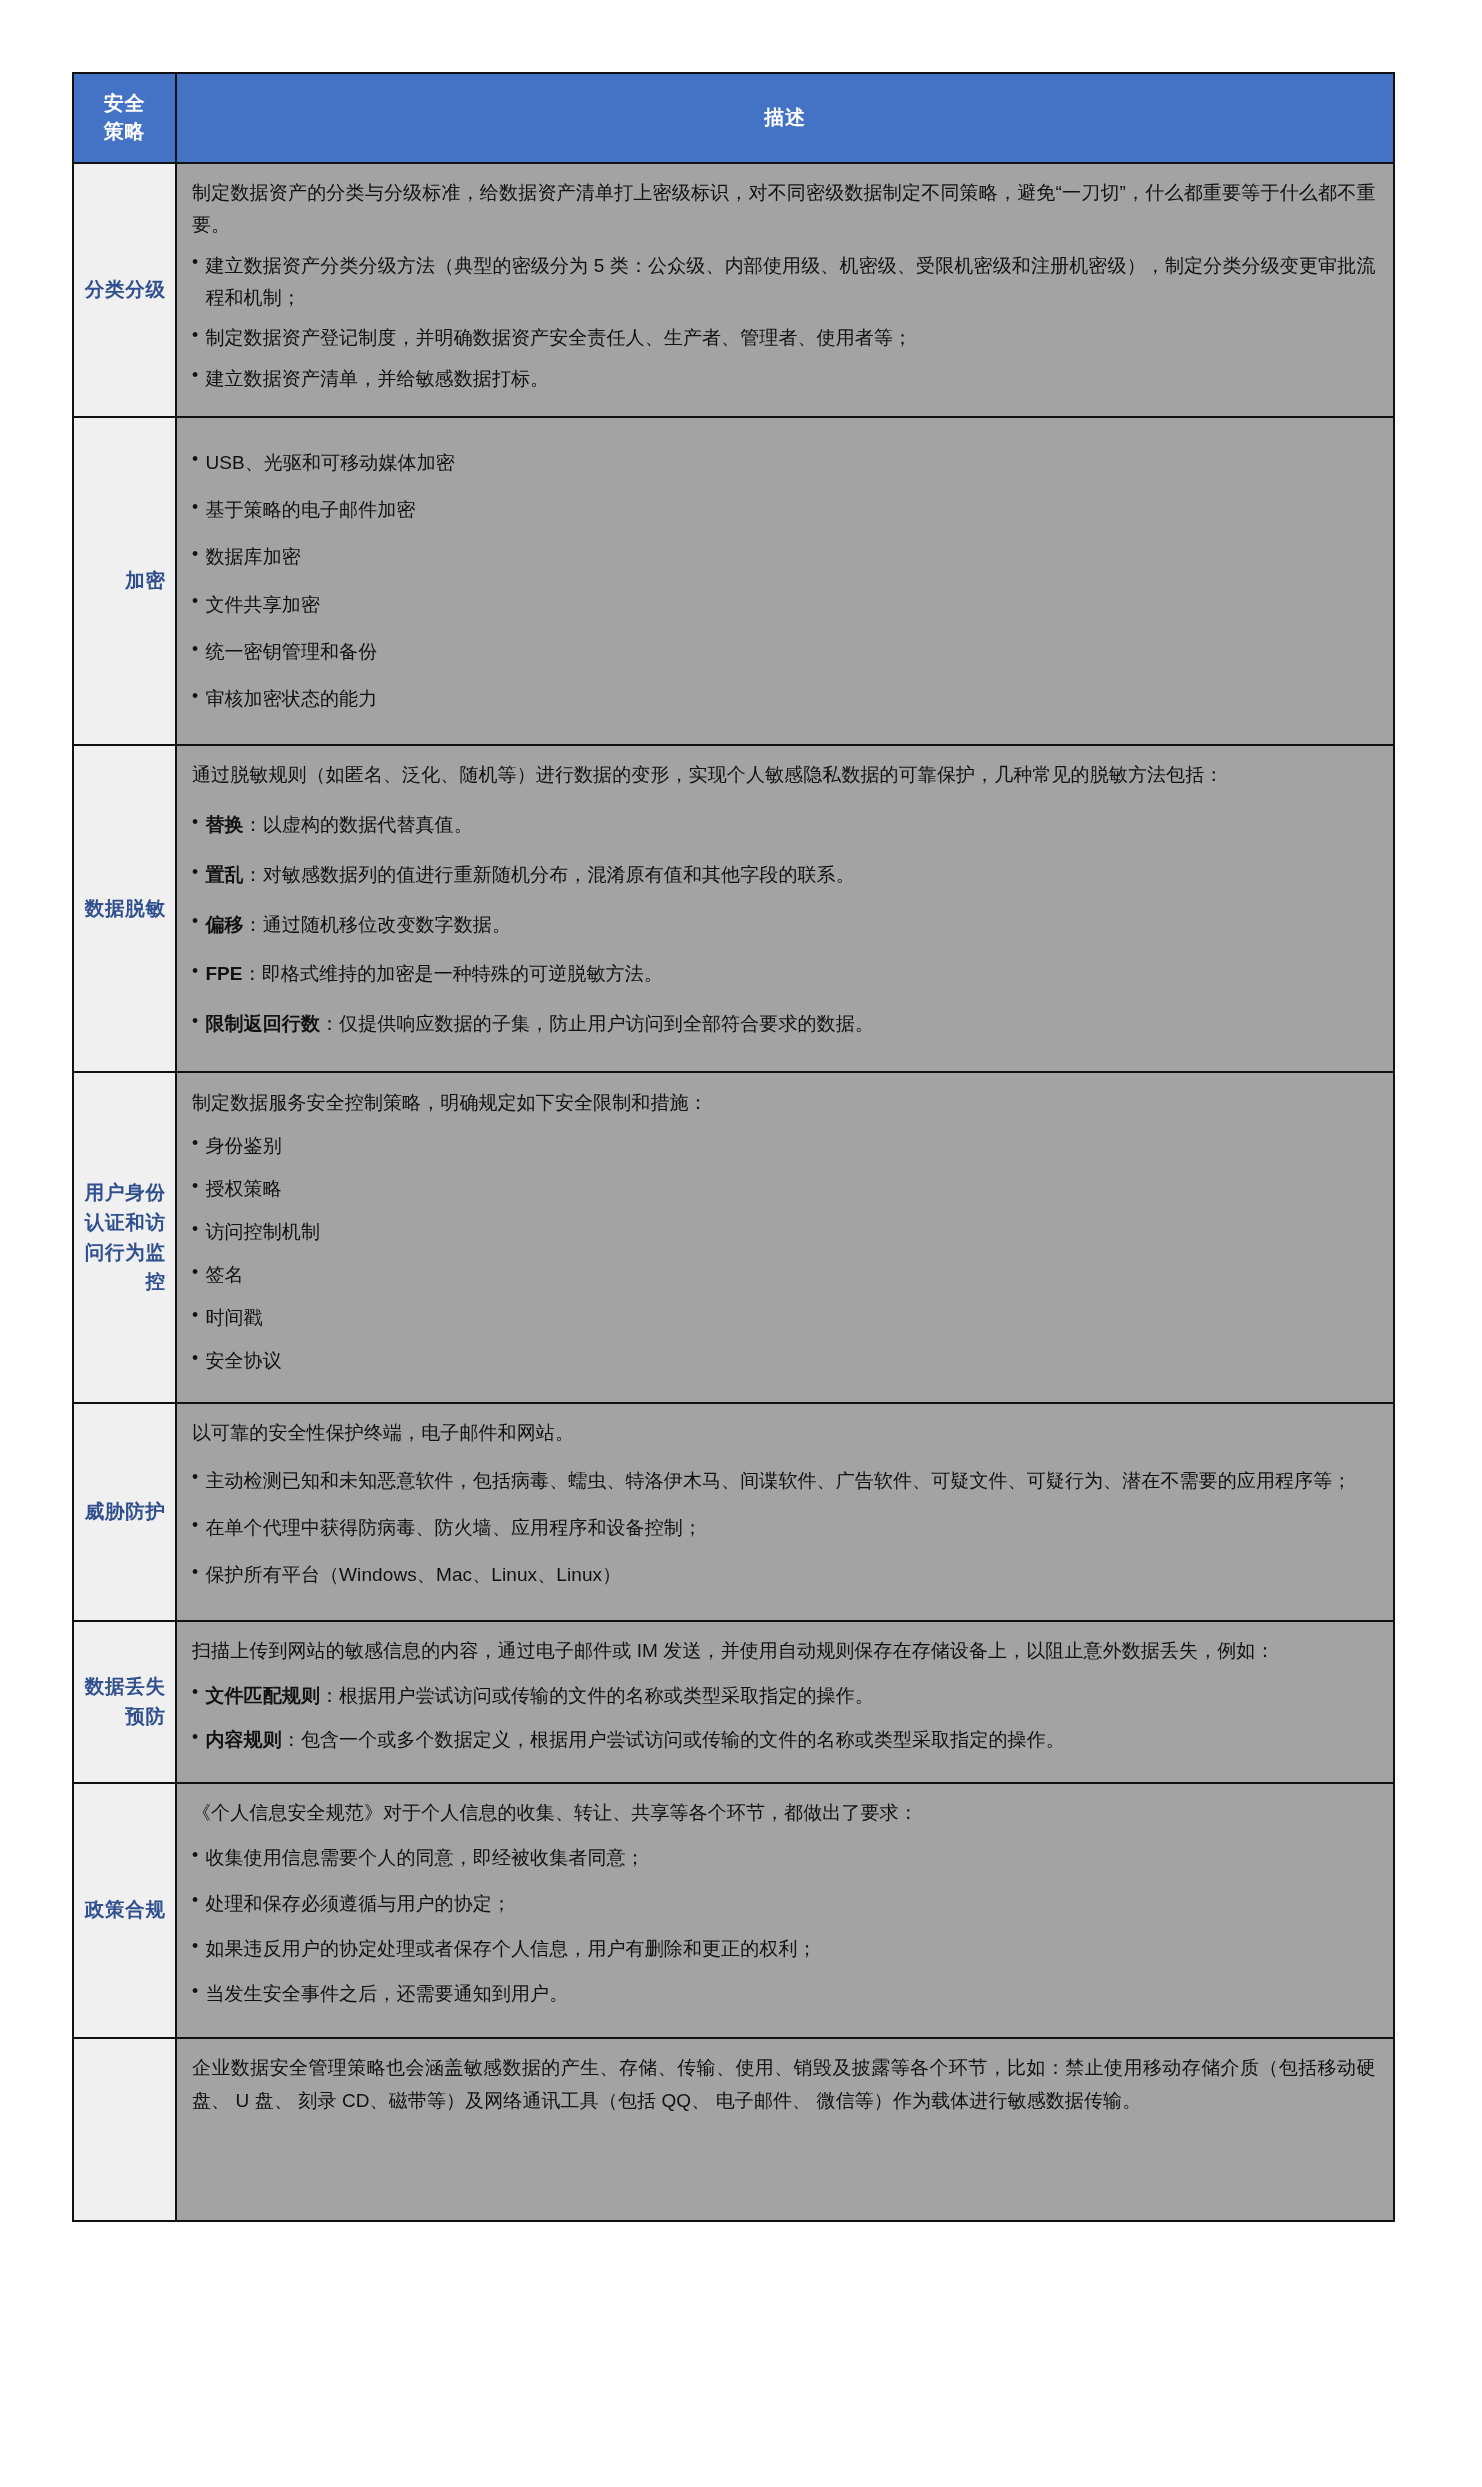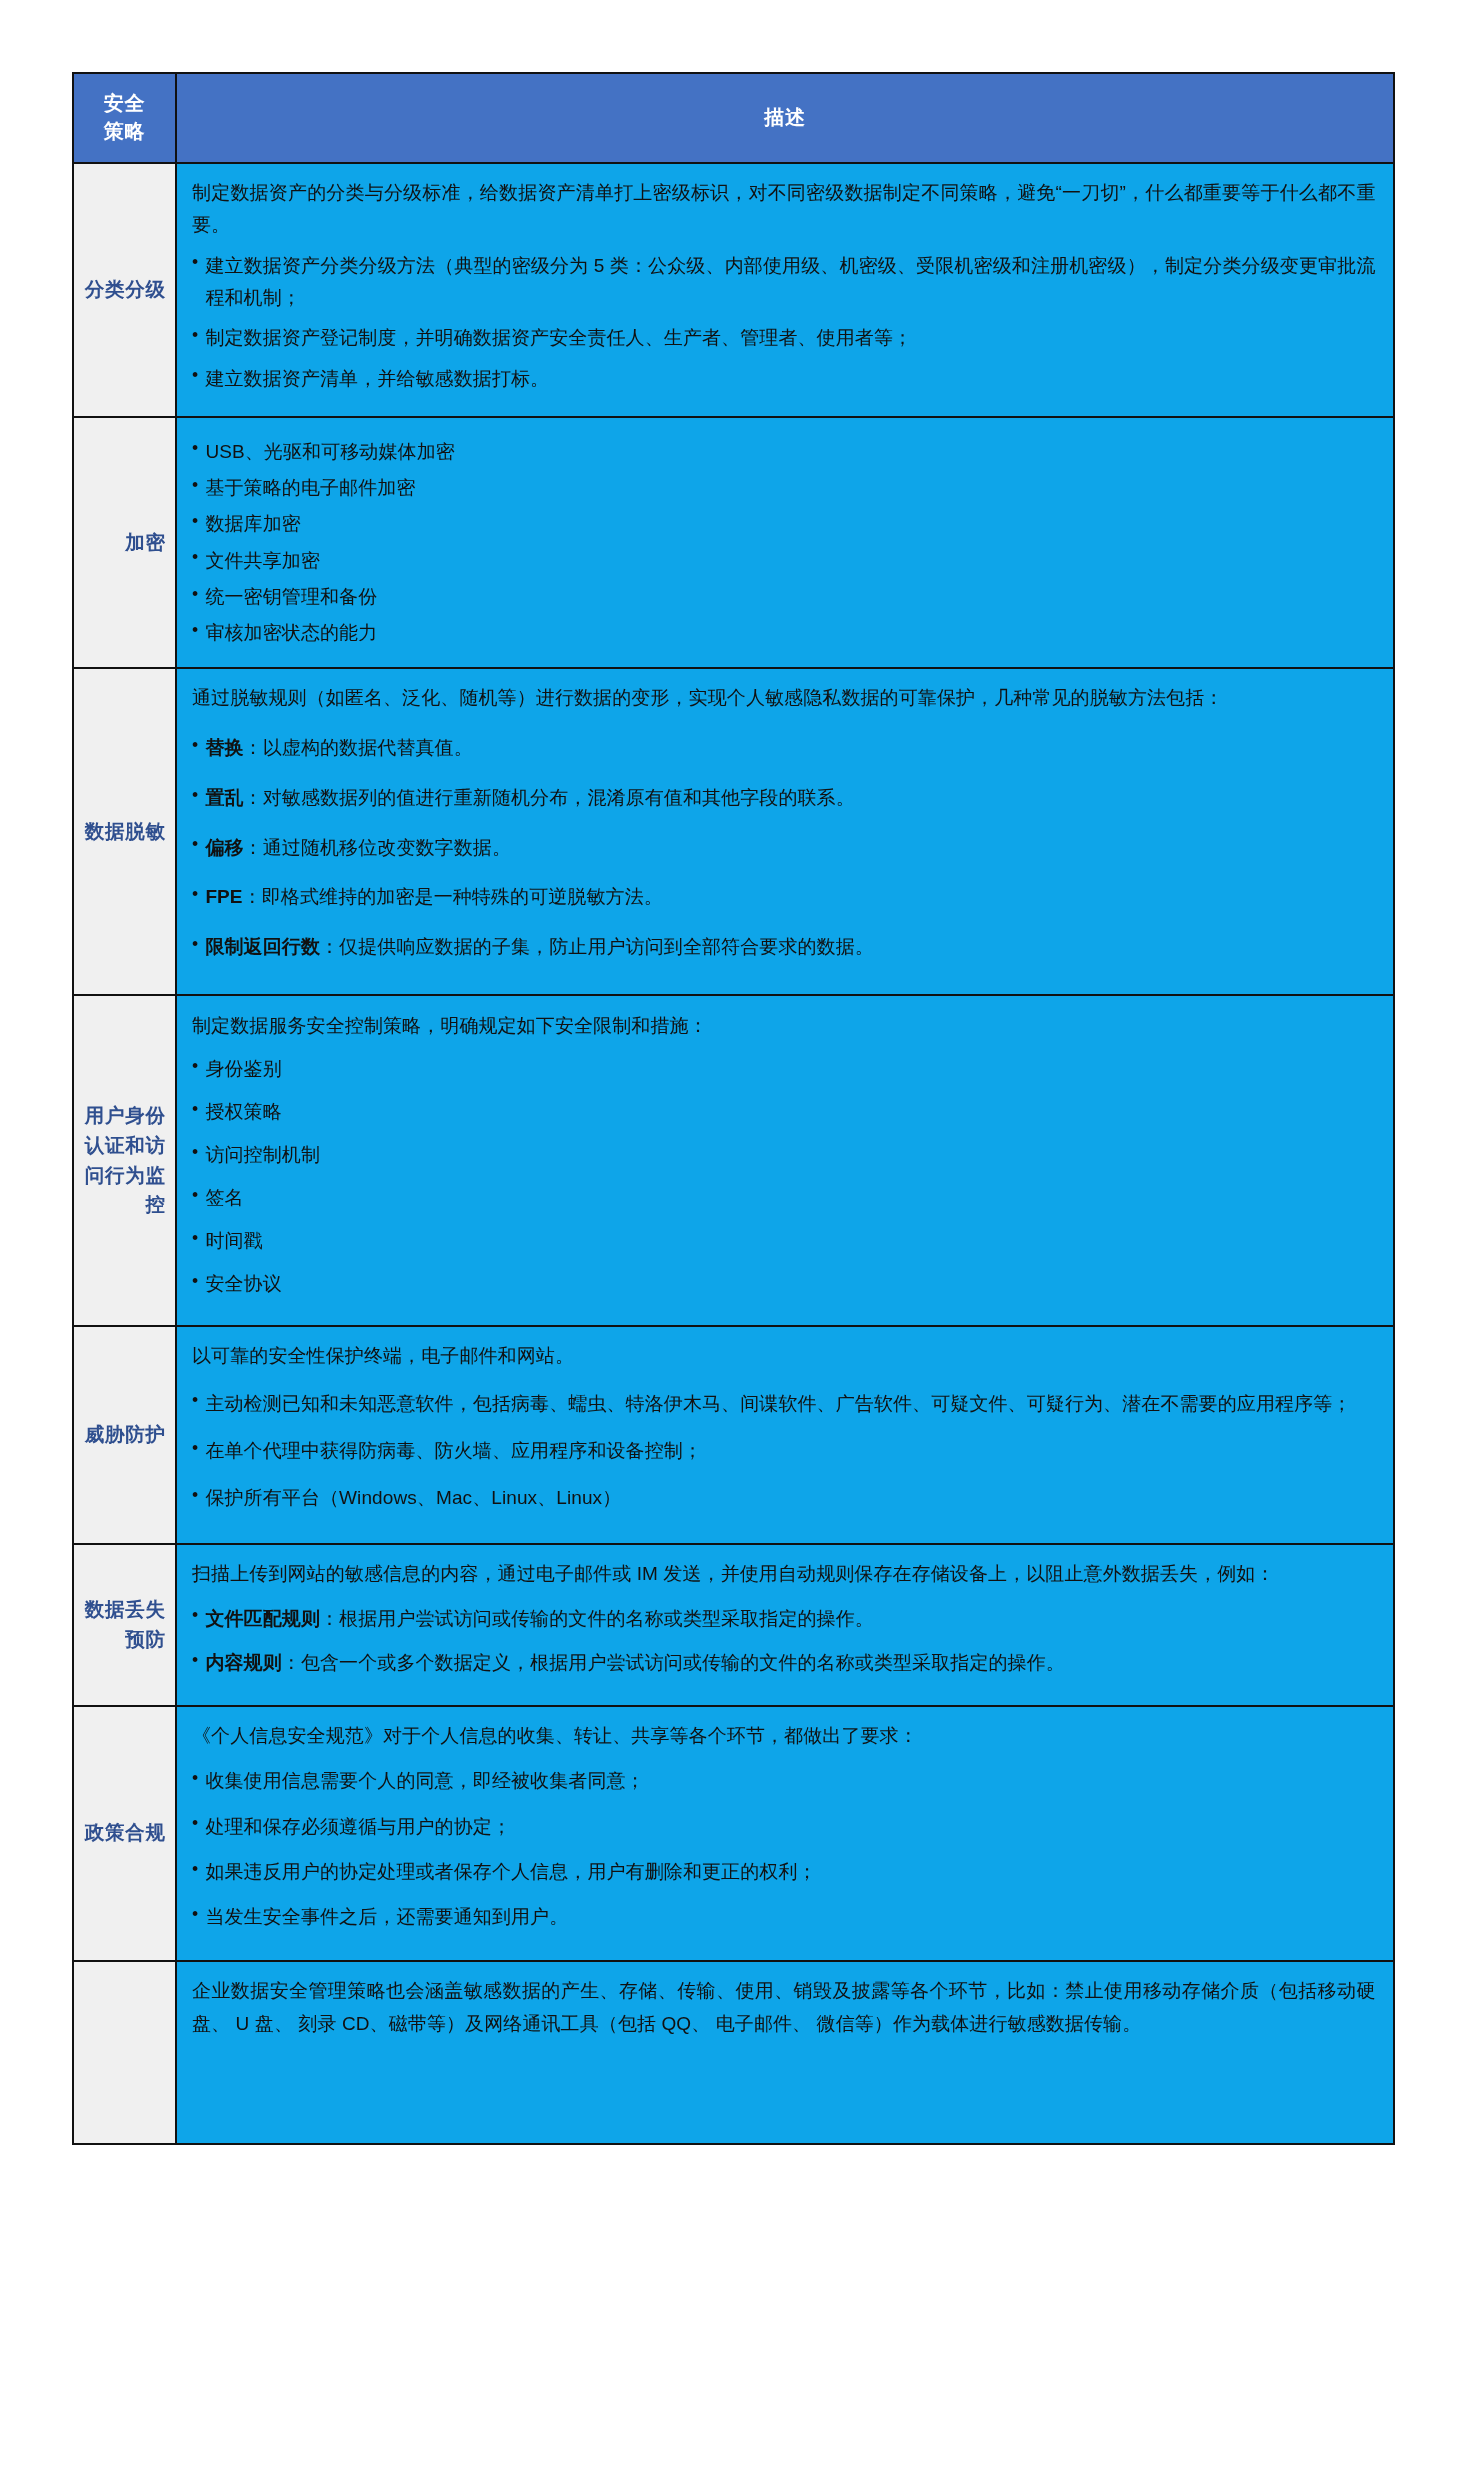--- a/index.html
+++ b/index.html
@@ -70,21 +70,21 @@
     font-weight: bold;
     font-size: 19.5px;
     line-height: 1.52;
     text-align: right;
     letter-spacing: 0.7px;
     word-break: break-all;
     padding: 6.7px 9.4px;
     box-sizing: border-box;
   }
   td.cell-desc {
-    background: #0ea5e9;
+    background: #a3a3a3;
     color: #111111;
     font-size: 19px;
     line-height: 1.70;
     padding: 13.4px 17.5px 13.4px 15px;
     vertical-align: top;
     box-sizing: border-box;
   }
   .para {
     margin: 0 0 2.7px 0;
     text-align: justify;
@@ -109,21 +109,21 @@
     position: absolute;
     left: 0;
     top: -1.3px;
     font-size: 17.5px;
     line-height: inherit;
     color: #111111;
   }
   .b-strong { font-weight: bold; }
 
   
-  tr.row-jiami td.cell-desc .bullets li { margin: 4px 0; }
+  tr.row-jiami td.cell-desc .bullets li { margin: 15px 0; }
   tr.row-shenfen td.cell-desc .bullets li { margin: 10.8px 0; }
   tr.row-tuomin td.cell-desc .bullets li { margin: 17.5px 0; }
   tr.row-weixie td.cell-desc .bullets li { margin: 15px 0; }
   tr.row-dlp td.cell-desc .bullets li { margin: 12px 0; }
   tr.row-zhengce td.cell-desc .bullets li { margin: 13px 0; }
 
   tr.row-last td.cell-desc { padding-bottom: 101px; margin-top: 16px; }
 </style>
 </head>
 <body>

